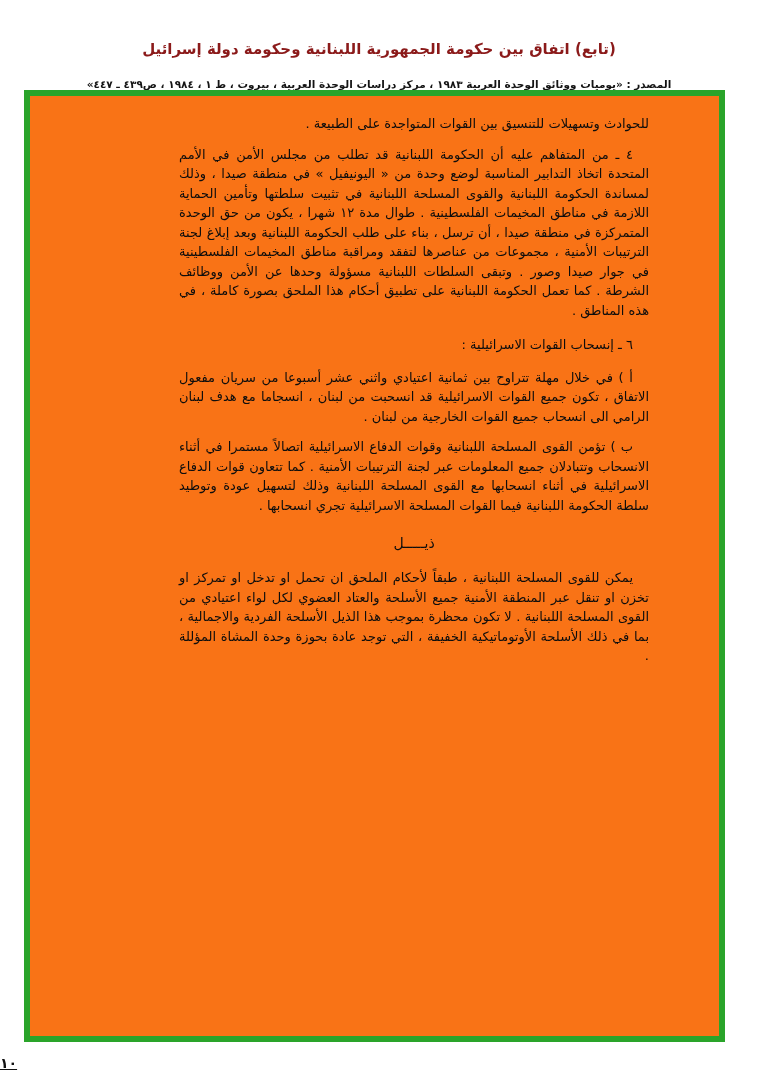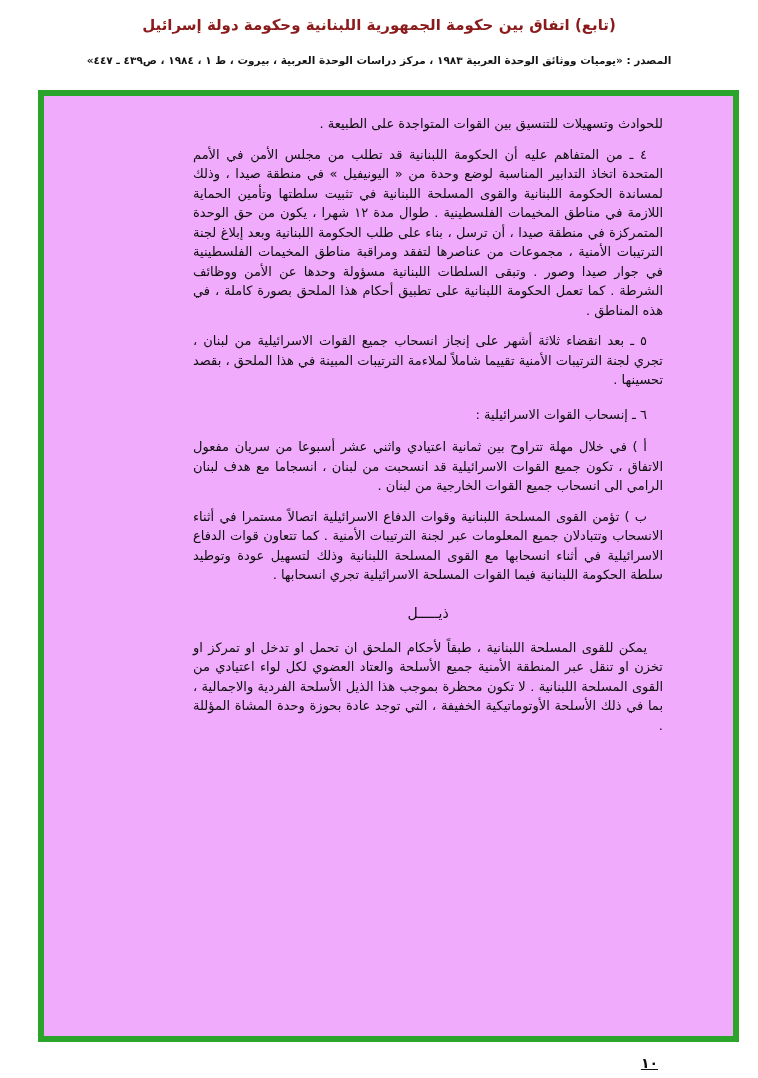--- a/index.html
+++ b/index.html
@@ -15,44 +15,44 @@
   body {
     width: 758px;
     height: 1078px;
     position: relative;
     font-family: "DejaVu Sans", sans-serif;
     color: #111;
     overflow: hidden;
   }
   .page-header {
     text-align: center;
-    padding-top: 16px;
+    padding-top: 40px;
     direction: rtl;
   }
   .doc-title {
     color: var(--title-red);
     font-weight: bold;
     font-size: 15px;
     line-height: 1.3;
   }
   .source-line {
     margin-top: 18px;
     font-size: 10.5px;
     font-weight: bold;
     color: #141414;
     letter-spacing: 0.2px;
   }
   .green-box {
     position: absolute;
-    left: 38px;
+    left: 24px;
     top: 90px;
     width: 701px;
     height: 952px;
     border: 6px solid var(--accent-green);
-    background: #f0abfc;
+    background: #f97316;
     overflow: hidden;
     direction: rtl;
   }
   .text-column {
     width: 470px;
     margin: 18px 70px 0 auto;
     font-size: 13px;
     line-height: 1.5;
     text-align: justify;
     color: #0d0d0d;
@@ -72,42 +72,41 @@
     font-weight: normal;
     font-size: 14px;
     margin: 18px 0 14px 0;
     text-indent: 0;
   }
   .page-footer {
     position: absolute;
     bottom: 6px;
     left: 0;
     width: 658px;
-    text-align: right;
+    text-align: left;
     text-decoration: underline;
   }
   .page-number {
     font-size: 14px;
     font-weight: bold;
     color: #111;
   }
 </style>
 </head>
 <body>
 
 <header class="page-header">
   <div class="doc-title">(تابع) اتفاق بين حكومة الجمهورية اللبنانية وحكومة دولة إسرائيل</div>
   <div class="source-line">المصدر :  «يوميات ووثائق الوحدة العربية ١٩٨٣ ، مركز دراسات الوحدة العربية ، بيروت ، ط ١ ، ١٩٨٤ ، ص٤٣٩ ـ ٤٤٧»</div>
 </header>
 
 <div class="green-box">
   <div class="text-column">
     <p class="para">للحوادث وتسهيلات للتنسيق بين القوات المتواجدة على الطبيعة .</p>
     <p class="para indent">٤ ـ من المتفاهم عليه أن الحكومة اللبنانية قد تطلب من مجلس الأمن في الأمم المتحدة اتخاذ التدابير المناسبة لوضع وحدة من « اليونيفيل » في منطقة صيدا ، وذلك لمساندة الحكومة اللبنانية والقوى المسلحة اللبنانية في تثبيت سلطتها وتأمين الحماية اللازمة في مناطق المخيمات الفلسطينية . طوال مدة ١٢ شهرا ، يكون من حق الوحدة المتمركزة في منطقة صيدا ، أن ترسل ، بناء على طلب الحكومة اللبنانية وبعد إبلاغ لجنة الترتيبات الأمنية ، مجموعات من عناصرها لتفقد ومراقبة مناطق المخيمات الفلسطينية في جوار صيدا وصور . وتبقى السلطات اللبنانية مسؤولة وحدها عن الأمن ووظائف الشرطة . كما تعمل الحكومة اللبنانية على تطبيق أحكام هذا الملحق بصورة كاملة ، في هذه المناطق .</p>
-    <p class="para indent">٥ ـ بعد انقضاء ثلاثة أشهر على إنجاز انسحاب جميع القوات الاسرائيلية من لبنان ، تجري لجنة الترتيبات الأمنية تقييما شاملاً لملاءمة الترتيبات المبينة في هذا الملحق ، بقصد تحسينها .</p>
     <p class="para sec-heading">٦ ـ إنسحاب القوات الاسرائيلية :</p>
     <p class="para indent">أ ) في خلال مهلة تتراوح بين ثمانية اعتيادي واثني عشر أسبوعا من سريان مفعول الاتفاق ، تكون جميع القوات الاسرائيلية قد انسحبت من لبنان ، انسجاما مع هدف لبنان الرامي الى انسحاب جميع القوات الخارجية من لبنان .</p>
     <p class="para indent">ب ) تؤمن القوى المسلحة اللبنانية وقوات الدفاع الاسرائيلية اتصالاً مستمرا في أثناء الانسحاب وتتبادلان جميع المعلومات عبر لجنة الترتيبات الأمنية . كما تتعاون قوات الدفاع الاسرائيلية في أثناء انسحابها مع القوى المسلحة اللبنانية وذلك لتسهيل عودة وتوطيد سلطة الحكومة اللبنانية فيما القوات المسلحة الاسرائيلية تجري انسحابها .</p>
     <p class="para center-heading">ذيـــــل</p>
     <p class="para indent">يمكن للقوى المسلحة اللبنانية ، طبقاً لأحكام الملحق ان تحمل او تدخل او تمركز او تخزن او تنقل عبر المنطقة الأمنية جميع الأسلحة والعتاد العضوي لكل لواء اعتيادي من القوى المسلحة اللبنانية . لا تكون محظرة بموجب هذا الذيل الأسلحة الفردية والاجمالية ، بما في ذلك الأسلحة الأوتوماتيكية الخفيفة ، التي توجد عادة بحوزة وحدة المشاة المؤللة .</p>
   </div>
 </div>
 
 <footer class="page-footer">
   <span class="page-number">١٠</span>

